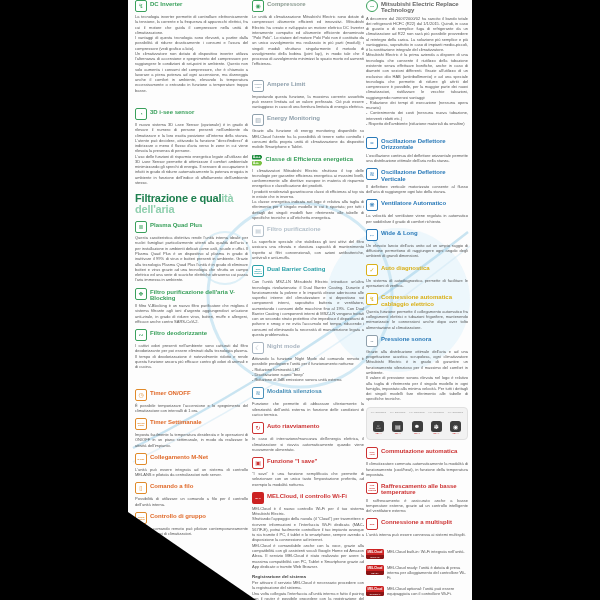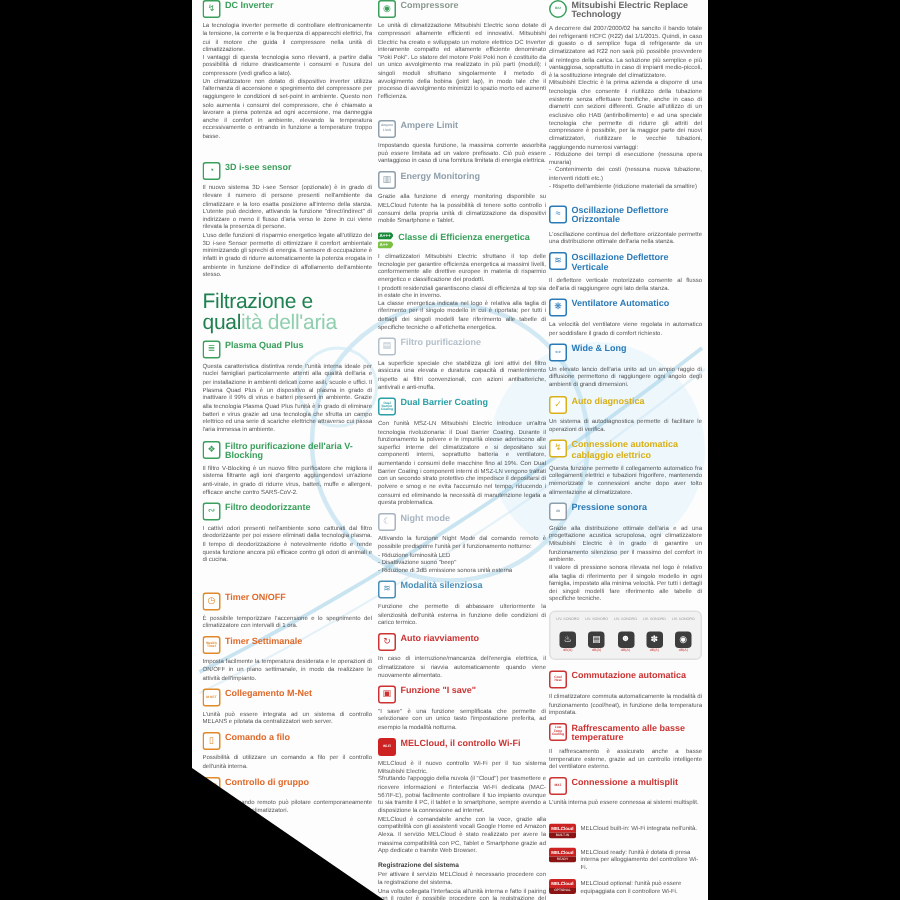--- a/index.html
+++ b/index.html
@@ -16,21 +16,21 @@
   .feat{margin:0 0 5px 0;}
   .fhead{display:flex;align-items:flex-start;margin-bottom:2px;}
   .ficon{flex:0 0 auto;width:12px;height:12px;border-radius:2px;display:flex;align-items:center;justify-content:center;
          font-size:6px;line-height:1;margin-right:3px;box-sizing:border-box;overflow:hidden;text-align:center;}
   .ficon.box{border:1.2px solid currentColor;background:#fff;}
   .ficon.solid{color:#fff !important;}
   .ficon.round{border:1.2px solid currentColor;border-radius:50%;background:#fff;}
   .ficon .tinytxt{font-size:2.2px;font-weight:bold;line-height:1.1;}
   .ftitle{font-size:6px;font-weight:bold;line-height:1.05;padding-top:1px;}
   .fbody{font-size:4px;line-height:1.32;color:#555;text-align:justify;white-space:pre-line;}
-  .sectitle{font-size:14px;font-weight:normal;line-height:1;margin:8px 0 6px 0;letter-spacing:-0.2px;}
+  .sectitle{font-size:11px;font-weight:bold;line-height:1;margin:8px 0 6px 0;letter-spacing:-0.2px;}
   .subhead{font-size:4.4px;font-weight:bold;color:#444;margin:3px 0 1px 0;}
   .energy{display:flex;flex-direction:column;gap:1px;margin-right:3px;}
   .energy .elab{font-size:3px;font-weight:bold;color:#fff;padding:0.5px 2px 0.5px 1px;border-radius:1px;
         clip-path:polygon(0 0,82% 0,100% 50%,82% 100%,0 100%);}
   .iconbox{background:#f2f2f2;border:0.5px solid #e0e0e0;border-radius:4px;padding:4px 3px;display:flex;
         justify-content:space-between;margin:2px 0 7px 0;}
   .ibcell{display:flex;flex-direction:column;align-items:center;width:17px;}
   .ibtop{font-size:2.4px;color:#999;text-align:center;line-height:1.2;height:8px;}
   .ibicon{width:11px;height:11px;background:#3d3d3d;border-radius:2.5px;color:#fff;font-size:6px;
         display:flex;align-items:center;justify-content:center;margin:1px 0;}

